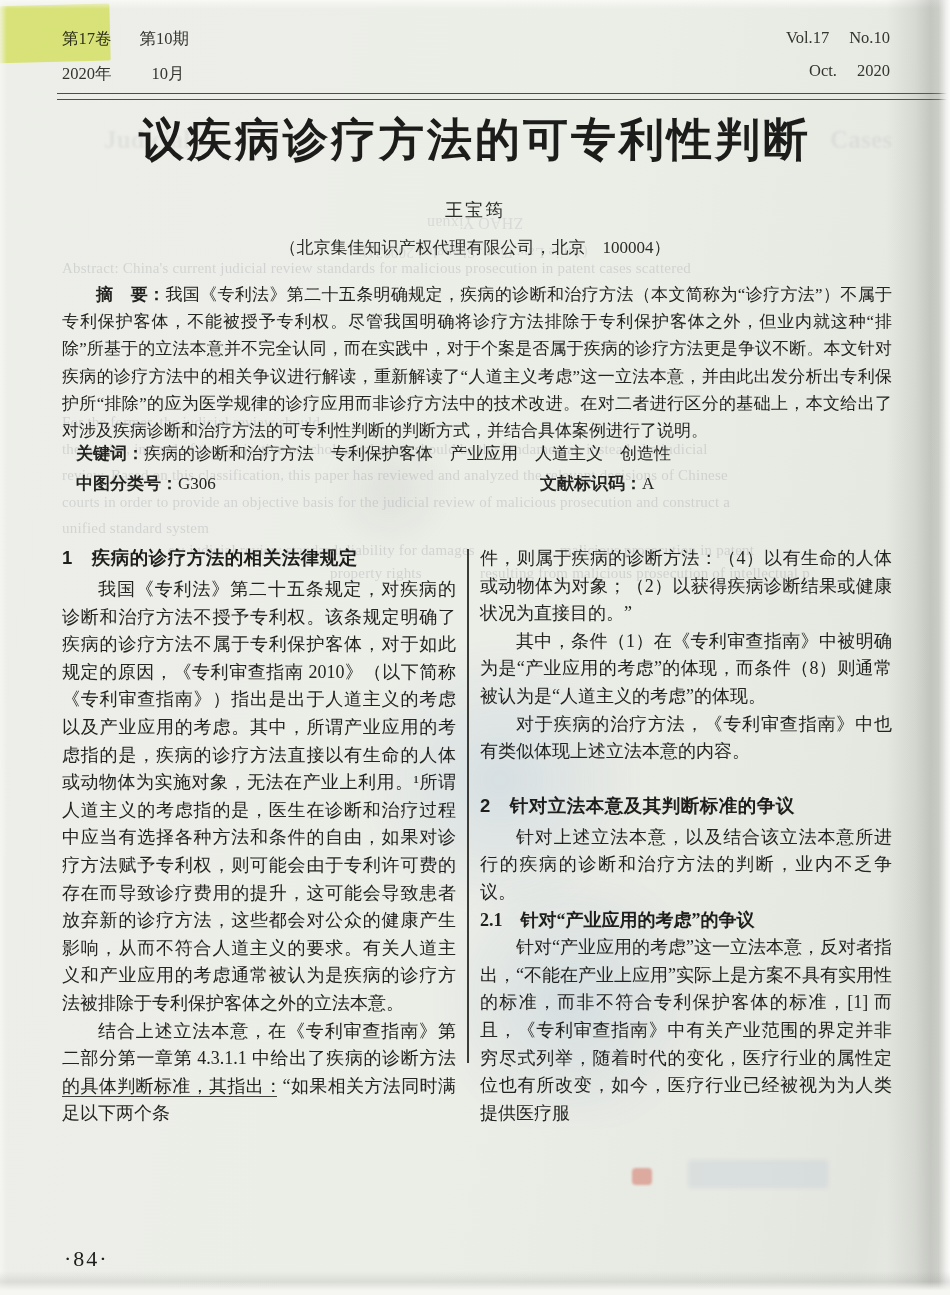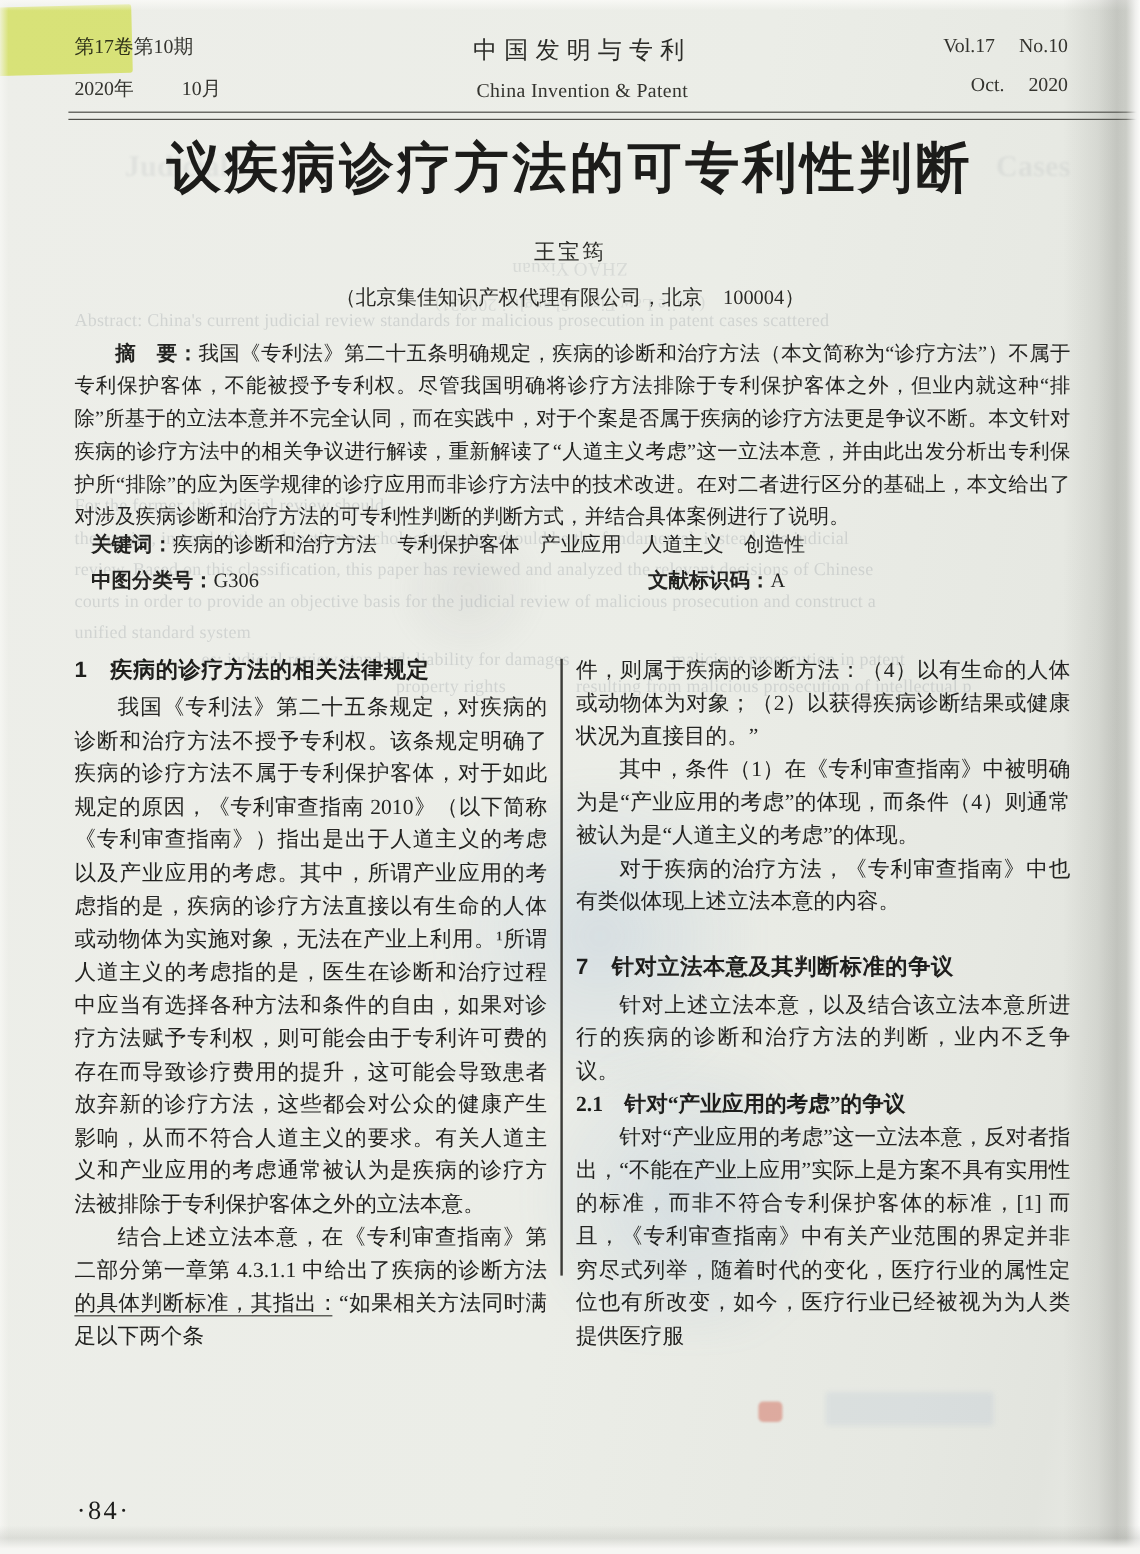--- a/index.html
+++ b/index.html
@@ -9,21 +9,21 @@
         background:linear-gradient(100deg,#edeee9 0%,#ebede7 55%,#e6e8e2 82%,#e2e4de 92%,#ecede8 100%);}
   
   .blob{position:absolute;pointer-events:none;}
   .ghost{position:absolute;color:#93999f;opacity:.30;filter:blur(.4px);
          font-size:15px;white-space:nowrap;letter-spacing:.2px;}
   .ghost-big{font-size:25px;font-weight:700;opacity:.14;filter:blur(1px);}
   .ghost-flip{width:950px;left:0;text-align:center;transform:rotate(180deg);opacity:.22;filter:blur(.6px);}
   
   .hdr{position:absolute;top:28px;left:62px;right:60px;display:flex;
        justify-content:space-between;color:#34342f;font-size:16.5px;}
-  .hdr-row{display:flex;margin-bottom:13px;}
+  .hdr-row{display:flex;gap:28px;margin-bottom:13px;}
   .hdr-row.wide{gap:40px;}
   .hdr-center{text-align:center;}
   .jt-cn{font-size:20px;letter-spacing:6px;color:#2d2d29;margin-bottom:11px;}
   .jt-en{font-size:16.5px;letter-spacing:.3px;}
   .hdr-right .hdr-row{justify-content:flex-end;gap:20px;margin-bottom:13px;}
   .rule{position:absolute;top:93px;left:57px;width:890px;height:5px;
         border-top:1.6px solid #4d4d48;border-bottom:1.6px solid #4d4d48;}
   
   .title{position:absolute;top:110px;left:0;width:100%;margin:0;text-align:center;
          font-size:45px;font-weight:900;letter-spacing:3px;color:#1c1c1a;}
@@ -111,24 +111,20 @@
       <div class="hdr-left">
         <div class="hdr-row">
           <span>第17卷</span>
           <span>第10期</span>
         </div>
         <div class="hdr-row wide">
           <span>2020年</span>
           <span>10月</span>
         </div>
       </div>
-      <div class="hdr-center">
-        <div class="jt-cn">中国发明与专利</div>
-        <div class="jt-en">China Invention &amp; Patent</div>
-      </div>
       <div class="hdr-right">
         <div class="hdr-row">
           <span>Vol.17</span>
           <span>No.10</span>
         </div>
         <div class="hdr-row">
           <span>Oct.</span>
           <span>2020</span>
         </div>
       </div>
@@ -151,23 +147,23 @@
     <section class="col col-l">
       <h2 class="h-sec">1　疾病的诊疗方法的相关法律规定</h2>
       <p class="bp indent">我国《专利法》第二十五条规定，对疾病的诊断和治疗方法不授予专利权。该条规定明确了疾病的诊疗方法不属于专利保护客体，对于如此规定的原因，《专利审查指南 2010》（以下简称《专利审查指南》）指出是出于人道主义的考虑以及产业应用的考虑。其中，所谓产业应用的考虑指的是，疾病的诊疗方法直接以有生命的人体或动物体为实施对象，无法在产业上利用。¹所谓人道主义的考虑指的是，医生在诊断和治疗过程中应当有选择各种方法和条件的自由，如果对诊疗方法赋予专利权，则可能会由于专利许可费的存在而导致诊疗费用的提升，这可能会导致患者放弃新的诊疗方法，这些都会对公众的健康产生影响，从而不符合人道主义的要求。有关人道主义和产业应用的考虑通常被认为是疾病的诊疗方法被排除于专利保护客体之外的立法本意。</p>
       <p class="bp indent">结合上述立法本意，在《专利审查指南》第二部分第一章第 4.3.1.1 中给出了疾病的诊断方法的具体判断标准，其指出：“如果相关方法同时满足以下两个条</p>
     </section>
 
     <div class="col-divider"></div>
 
     <section class="col col-r">
       <p class="bp">件，则属于疾病的诊断方法：（4）以有生命的人体或动物体为对象；（2）以获得疾病诊断结果或健康状况为直接目的。”</p>
-      <p class="bp indent">其中，条件（1）在《专利审查指南》中被明确为是“产业应用的考虑”的体现，而条件（4）则通常被认为是“人道主义的考虑”的体现。</p>
+      <p class="bp indent">其中，条件（1）在《专利审查指南》中被明确为是“产业应用的考虑”的体现，而条件（8）则通常被认为是“人道主义的考虑”的体现。</p>
       <p class="bp indent">对于疾病的治疗方法，《专利审查指南》中也有类似体现上述立法本意的内容。</p>
-      <h2 class="h-sec h-sec2">7　针对立法本意及其判断标准的争议</h2>
+      <h2 class="h-sec h-sec2">2　针对立法本意及其判断标准的争议</h2>
       <p class="bp indent">针对上述立法本意，以及结合该立法本意所进行的疾病的诊断和治疗方法的判断，业内不乏争议。</p>
       <h3 class="h-sub">2.1　针对“产业应用的考虑”的争议</h3>
       <p class="bp indent">针对“产业应用的考虑”这一立法本意，反对者指出，“不能在产业上应用”实际上是方案不具有实用性的标准，而非不符合专利保护客体的标准，[1] 而且，《专利审查指南》中有关产业范围的界定并非穷尽式列举，随着时代的变化，医疗行业的属性定位也有所改变，如今，医疗行业已经被视为为人类提供医疗服</p>
     </section>
 
     <div class="fn-rule"></div>
 
     <div class="pageno">·84·</div>
 
     <div class="highlight"></div>

